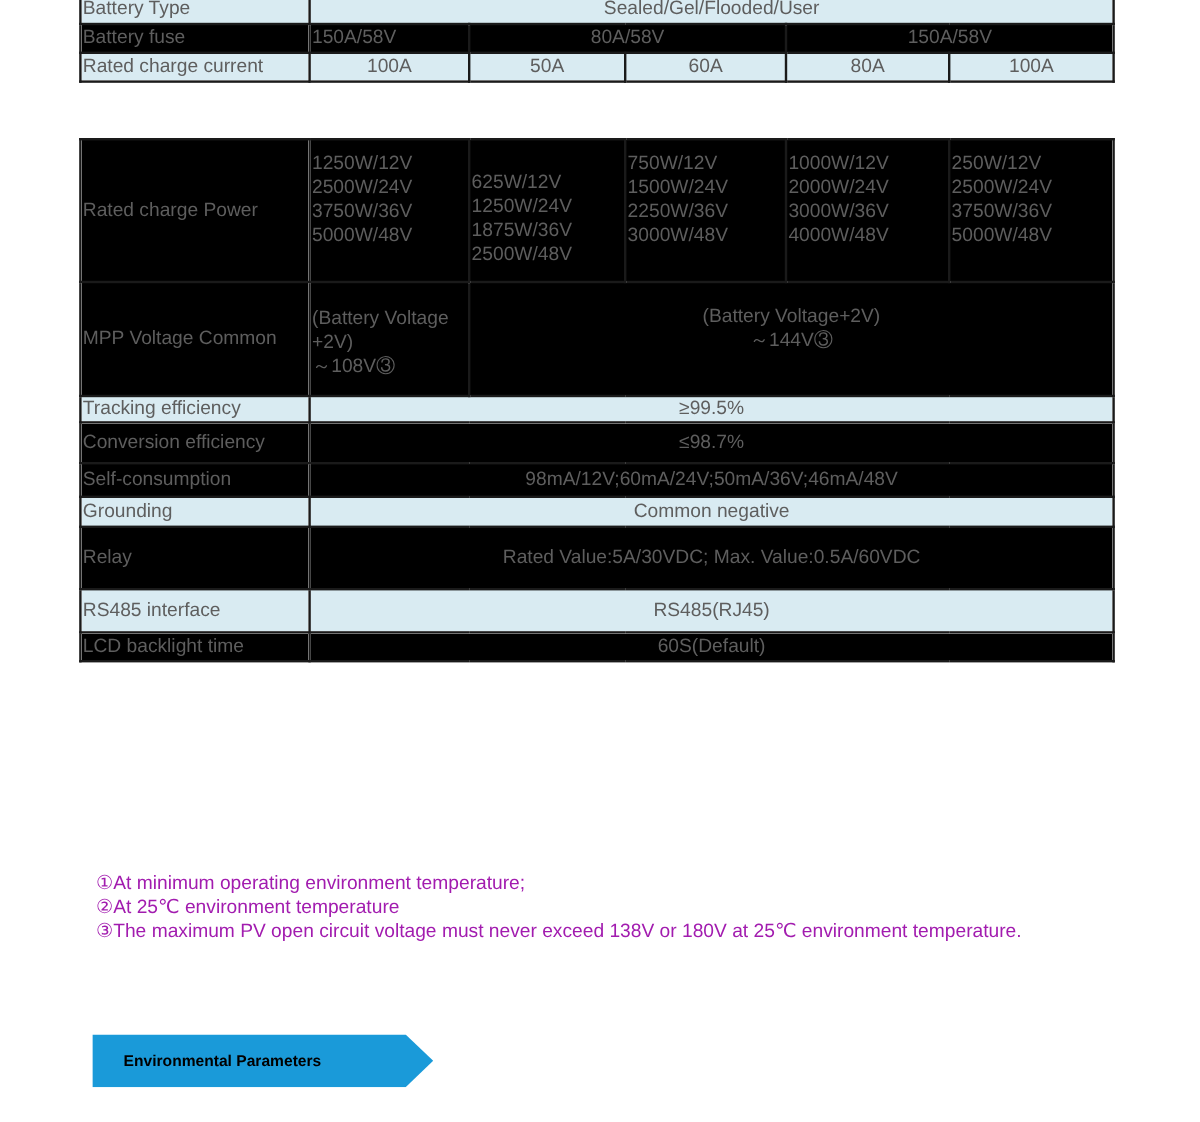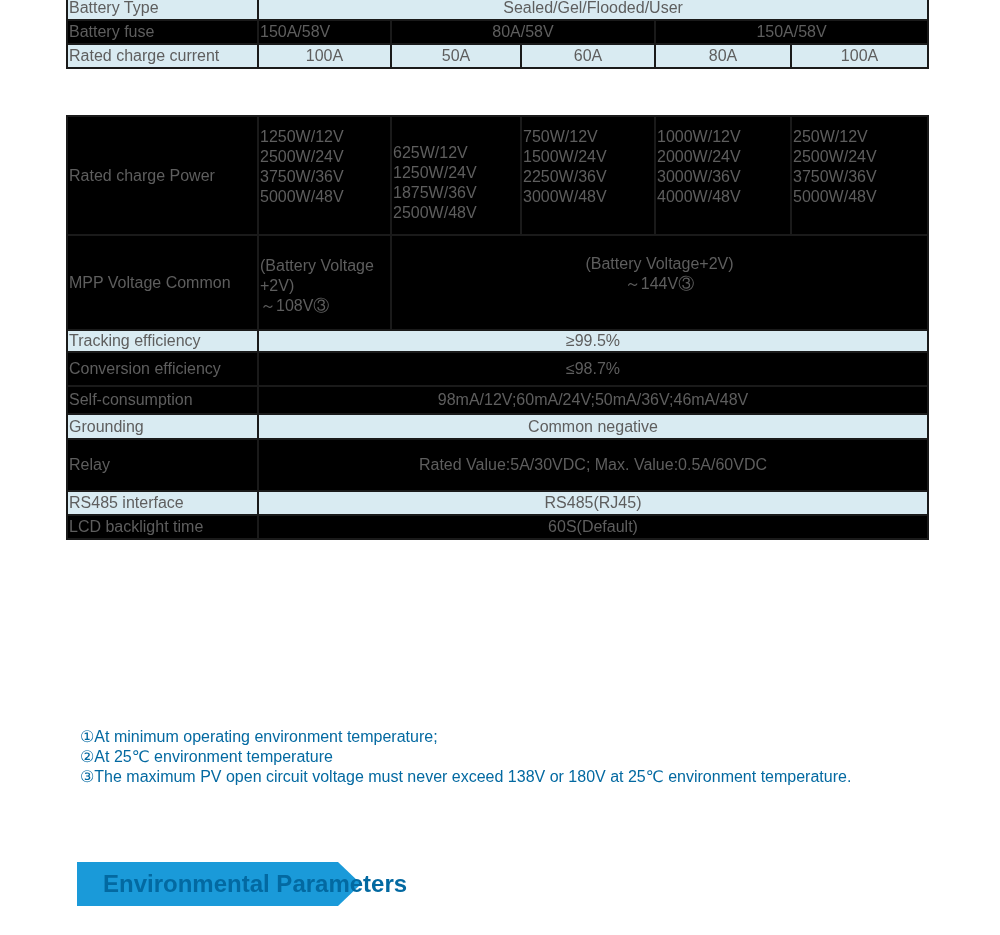--- a/index.html
+++ b/index.html
@@ -8,26 +8,26 @@
   .tbl { position: absolute; left: 66px; width: 861px; border-collapse: collapse; table-layout: fixed; }
   .tbl td { border: 2px solid #1a1a1a; padding: 0 1px; font-size: 16px; line-height: 20px;
             color: #5e5e5e; vertical-align: middle; white-space: nowrap; overflow: hidden; }
   .tbl tr.blue td { background: #d9ebf2; }
   .tbl tr.white td { background: #000000; }
   .c { text-align: center; }
   .l { text-align: left; }
   .ml { white-space: normal !important; }
   #t1 { top: -5px; }
   #t2 { top: 115px; }
-  .notes { position: absolute; left: 80px; top: 727px; font-size: 16px; line-height: 20px; color: #0369a1; }
+  .notes { position: absolute; left: 80px; top: 727px; font-size: 16px; line-height: 20px; color: #a21caf; }
   .notes div { white-space: nowrap; }
   .banner { position: absolute; left: 77px; top: 862px; width: 284px; height: 44px; }
   .banner svg { position: absolute; left: 0; top: 0; }
-  .banner span { position: absolute; left: 26px; top: 11px; color: #0369a1; font-weight: bold;
-                 font-size: 24px; line-height: 22px; white-space: nowrap; }
+  .banner span { position: absolute; left: 26px; top: 11px; color: #000000; font-weight: bold;
+                 font-size: 13px; line-height: 22px; white-space: nowrap; }
 </style>
 </head>
 <body>
 
 <table class="tbl" id="t1">
   <colgroup>
     <col style="width:191px">
       <col style="width:133px">
       <col style="width:130px">
       <col style="width:134px">
@@ -124,21 +124,21 @@
     <td class="c" colspan="5">98mA/12V;60mA/24V;50mA/36V;46mA/48V</td>
   </tr>
   <tr class="blue" style="height:25px">
     <td class="l">Grounding</td>
     <td class="c" colspan="5">Common negative</td>
   </tr>
   <tr class="white" style="height:52px">
     <td class="l">Relay</td>
     <td class="c" colspan="5">Rated Value:5A/30VDC; Max. Value:0.5A/60VDC</td>
   </tr>
-  <tr class="blue" style="height:24px">
+  <tr class="blue" style="height:36px">
     <td class="l">RS485 interface</td>
     <td class="c" colspan="5">RS485(RJ45)</td>
   </tr>
   <tr class="white" style="height:24px">
     <td class="l">LCD backlight time</td>
     <td class="c" colspan="5">60S(Default)</td>
   </tr>
 </tbody>
   </table>
 

